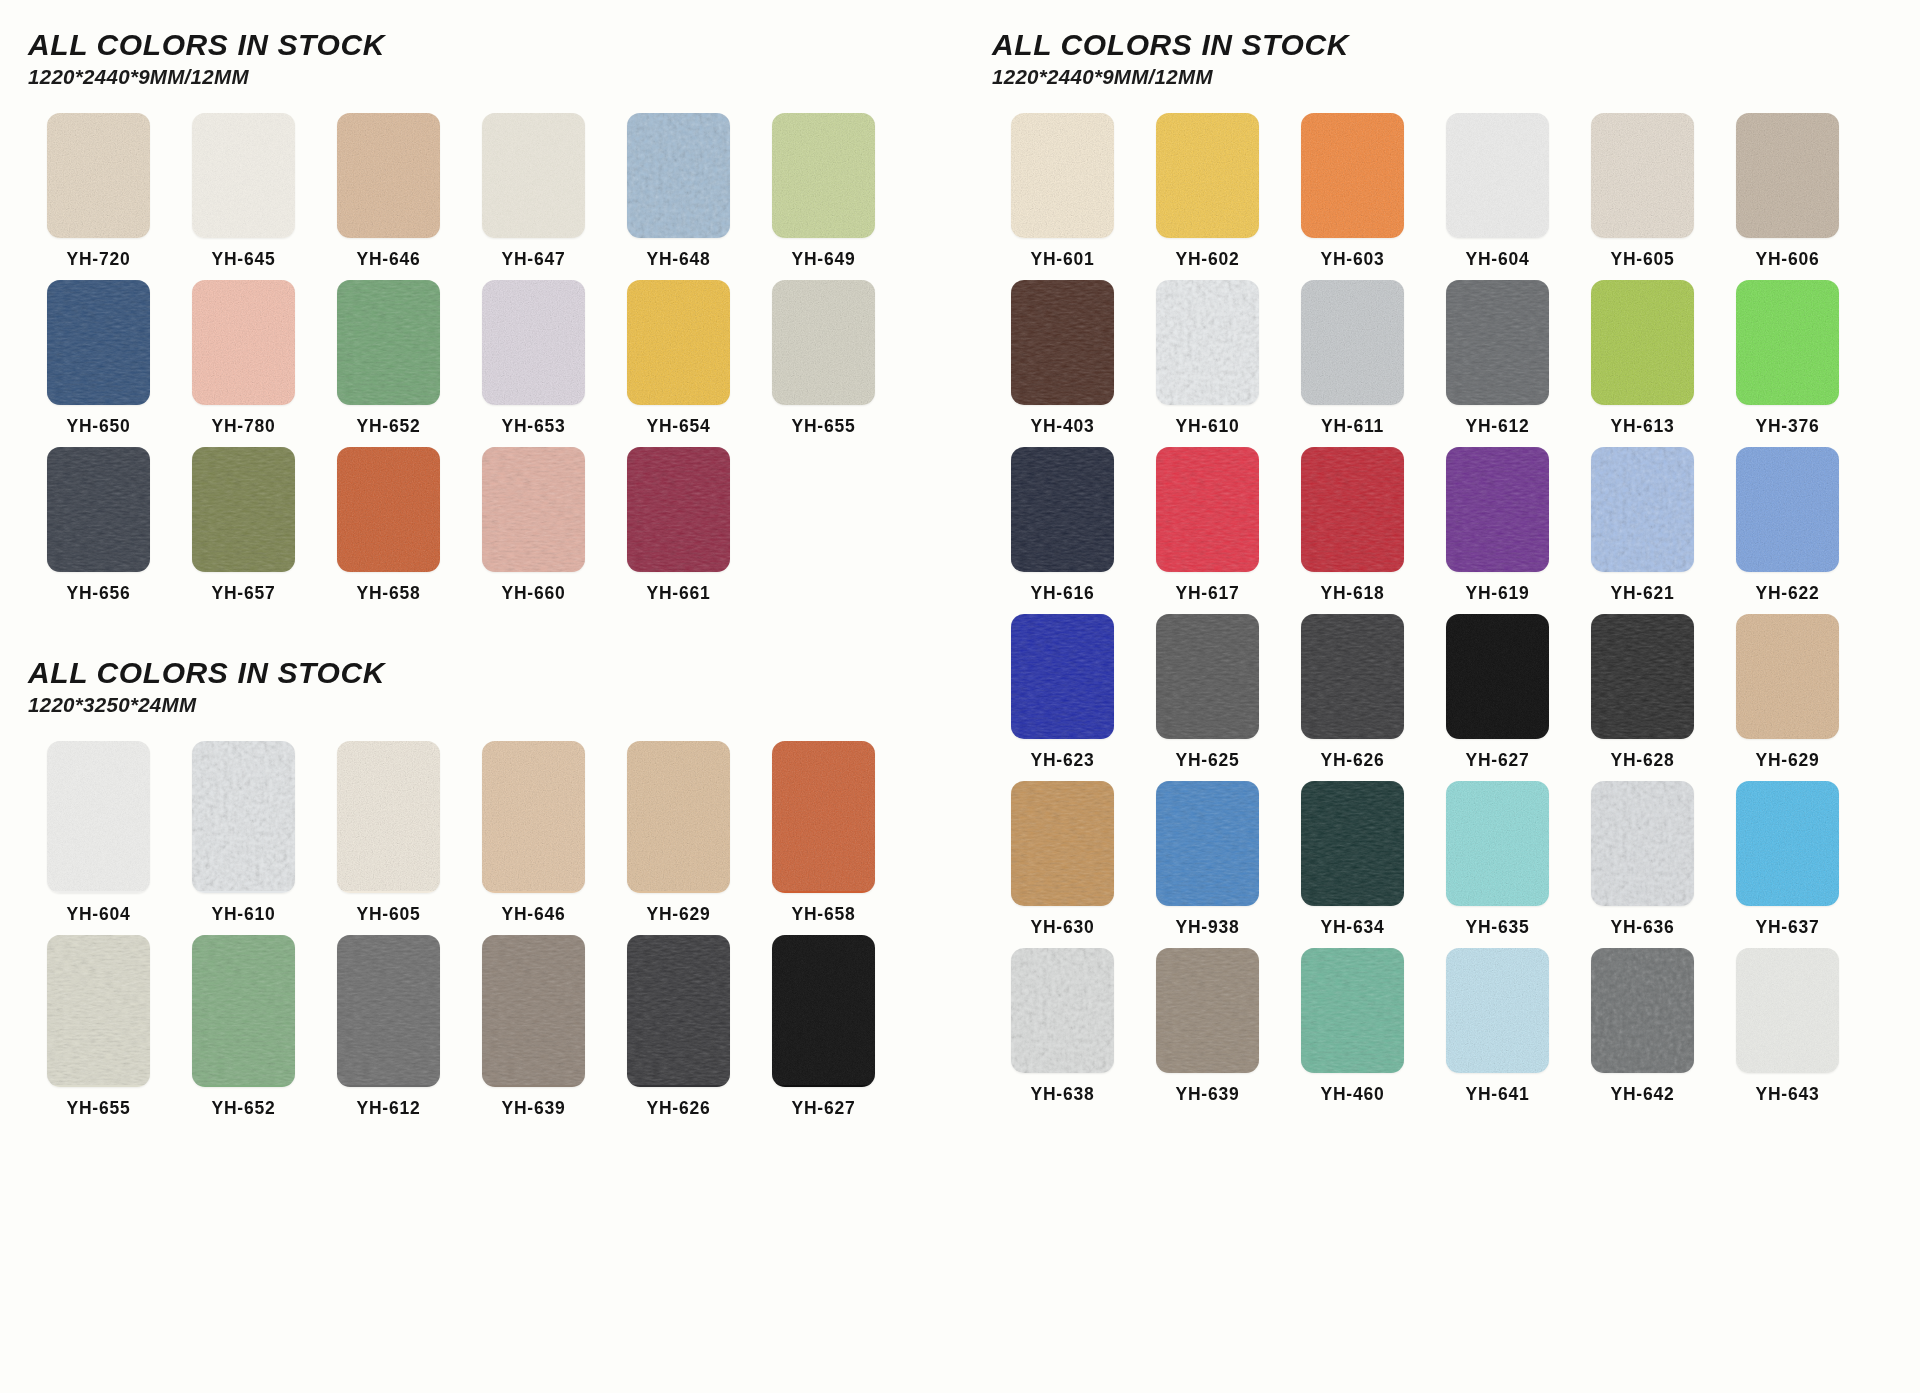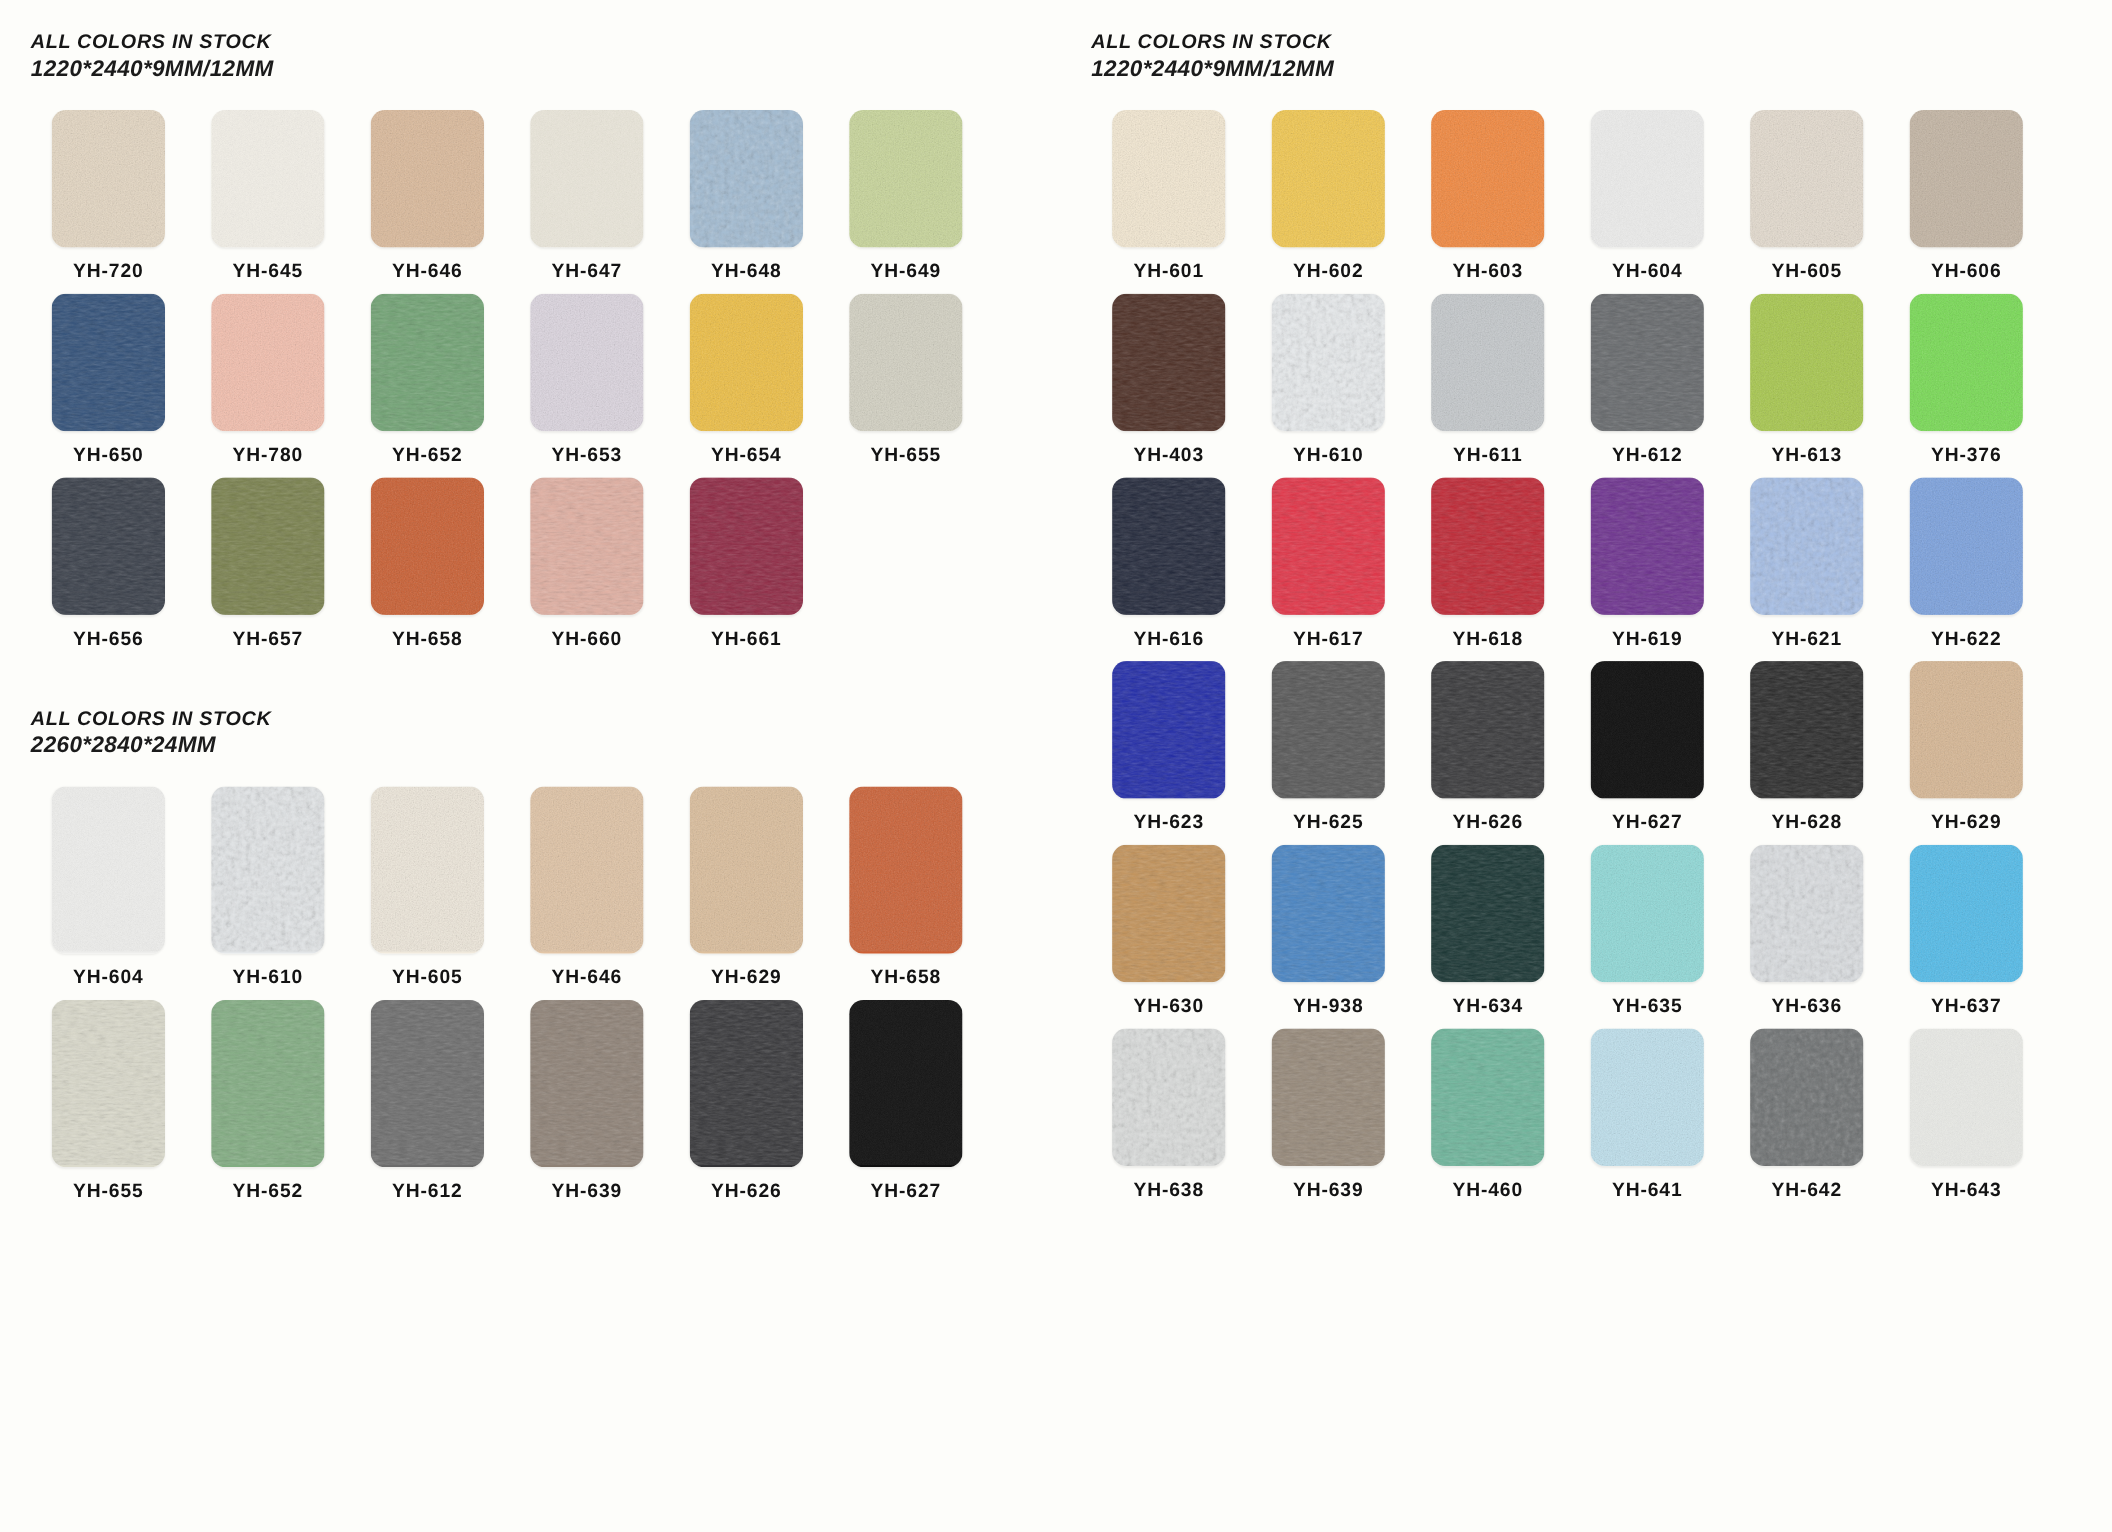--- a/index.html
+++ b/index.html
@@ -22,21 +22,21 @@
     box-sizing:border-box;
     position:relative;
   }
   .col-left{width:980px;padding:26px 0 0 26px;}
   .col-right{width:940px;padding:26px 0 0 10px;}
 
   
   .section{margin:0;}
   .sec-head{margin:0 0 14px 2px;}
   .sec-title{
-    font-size:18px;
+    font-size:30px;
     font-weight:bold;
     font-style:italic;
     letter-spacing:0.6px;
     color:#161616;
     line-height:1.12;
     white-space:nowrap;
   }
   .sec-sub{
     font-size:20.5px;
     font-weight:bold;
@@ -387,21 +387,21 @@
               </div>
             </div>
             <div class="label">YH-661</div>
           </div>
         </div>
     </div>
 
     <div class="section sec-left-2 tall">
       <div class="sec-head">
         <div class="sec-title">ALL COLORS IN STOCK</div>
-        <div class="sec-sub">2260*2840*24MM</div>
+        <div class="sec-sub">1220*3250*24MM</div>
       </div>
       <div class="grid">
           <div class="cell">
             <div class="swatch-wrap">
               <div class="swatch">
                 <div class="base" style="background: rgb(238, 238, 236);"></div>
                 <svg class="tex" preserveAspectRatio="none">
                   <rect width="100%" height="100%" filter="url(#fx-smooth)"></rect>
                 </svg>
                 <svg class="tex2" preserveAspectRatio="none">

